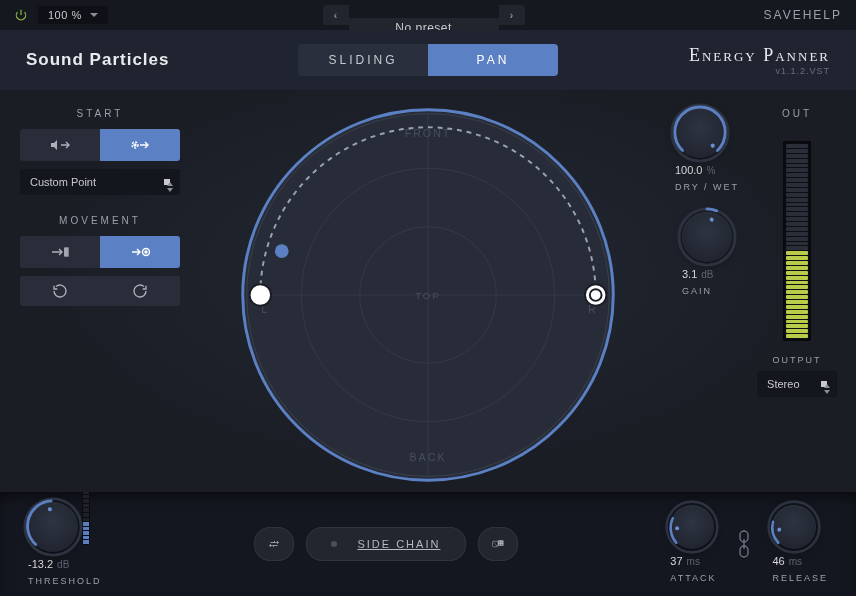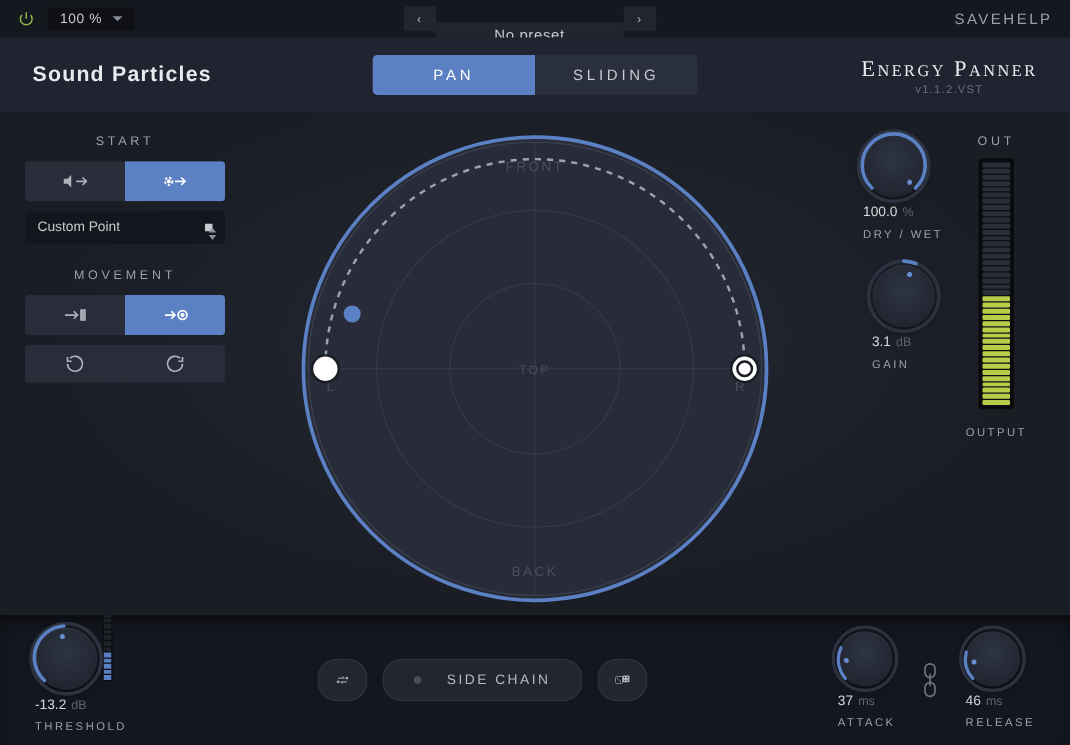--- a/index.html
+++ b/index.html
@@ -19,21 +19,21 @@
 .help-btn { margin-left:auto; letter-spacing:2px; font-size:12px; cursor:pointer; color:#9ba0aa;}
 
 
 .header { height: 60px; display:flex; align-items:center; padding: 16px 26px; background:#202430; }
 .brand { font-family: "Arial Black", Arial, sans-serif; font-size: 17px; font-weight: 900; letter-spacing: 1px; color:#e8eaee; }
 .mode-toggle { display:flex; margin-left:auto; margin-right:auto; background:#2a2f3d; border-radius:4px; overflow:hidden; position:absolute; left:50%; transform:translateX(-50%); }
 .mode-btn { width:130px; height:32px; display:flex; align-items:center; justify-content:center; font-size:12px; letter-spacing:3px; cursor:pointer; color:#c8cad0;}
 .mode-btn.active { background:#5b80c3; color:#fff;}
 .product-title { margin-left:auto; text-align:right; }
 .product-title .name { font-family: "Copperplate", serif; font-size:18px; letter-spacing:2px; color:#e8eaee; font-variant: small-caps;}
-.product-title .ver { font-size:9px; color:#6a6f7c; letter-spacing:1px;text-align:center;}
+.product-title .ver { font-size:9px; color:#6a6f7c; letter-spacing:1px;}
 
 
 .main { position:relative; height: 402px; display:flex; background: radial-gradient(ellipse at 50% 45%, #232834 0%, #1a1d24 65%); }
 .left-panel { width: 200px; padding: 18px 20px; }
 .right-panel { width: 200px; padding: 18px 14px; margin-left:auto; display:flex; flex-direction:column; align-items:center;}
 .center-panel { flex:1; position:relative; display:flex; align-items:center; justify-content:center;}
 
 .section-label { font-size:10px; letter-spacing:3px; color:#9ba0aa; text-align:center; margin-bottom:10px; text-transform:uppercase;}
 
 .btn-row { display:flex; background:#292d39; border-radius:3px; overflow:hidden; margin-bottom:8px;}
@@ -68,21 +68,21 @@
 .output-row { margin-top:14px; display:flex; flex-direction:column; align-items:center; gap:6px;text-align:center;}
 
 
 .bottom { height:104px; background:#14171f; display:flex; align-items:center; padding:0 28px; gap:18px; box-shadow: inset 0 8px 20px -10px #000;}
 .bottom .knob-block { }
 .thresh-meter { width:8px; height:56px; background:#0a0c10; border-radius:2px; display:flex; flex-direction:column-reverse; padding:1px; gap:1px; margin-left:-4px; margin-top:-20px;}
 .thresh-meter-seg { flex:1; background:#1e2128;}
 .thresh-meter-seg.on { background:#5b80c3;}
 
 .bottom-center { flex:1; display:flex; justify-content:center; gap:12px; align-items:center;}
-.pill-btn { background:#22262f; border-radius:16px; height:34px; display:flex; align-items:center; justify-content:center; padding:0 14px; cursor:pointer; font-size:11px; letter-spacing:2px; color:#b4b8c2; gap:20px; box-shadow: inset 0 0 0 1px #2e3340;}
+.pill-btn { background:#22262f; border-radius:16px; height:34px; display:flex; align-items:center; justify-content:center; padding:0 14px; cursor:pointer; font-size:11px; letter-spacing:2px; color:#b4b8c2; gap:20px; box-shadow: inset 0 0 0 1px #2e3340; text-decoration: underline;}
 .pill-btn .dot{ width:6px; height:6px; border-radius:50%; background:#4a4f5c;}
 .sq-btn { width:40px; }
 
 .link-icon { width:20px; height:44px; display:flex; align-items:center; justify-content:center; color:#6b7180;}
 
 .chev { width:0; height:0; border-style:solid;}
 .chev.down { border-width:4px 4px 0 4px; border-color:#8a8f9a transparent transparent;}
 .chev.updown { display:flex; flex-direction:column; gap:2px;}
 .chev.updown div:first-child{ width:0;height:0;border-width:0 3px 4px 3px; border-style:solid; border-color:transparent transparent #8a8f9a;}
 .chev.updown div:last-child{ width:0;height:0;border-width:4px 3px 0 3px; border-style:solid; border-color:#8a8f9a transparent transparent;}
@@ -111,22 +111,22 @@
         <span class="mini-arrow">›</span>
       </div>
   </div>
   <span class="save-btn">SAVE</span>
   <span class="help-btn">HELP</span>
 </div>
 
 <div class="header" style="position:relative;">
   <div class="brand">Sound Particles</div>
   <div class="mode-toggle">
+    <div class="mode-btn">SLIDING</div>
     <div class="mode-btn active">PAN</div>
-    <div class="mode-btn">SLIDING</div>
   </div>
   <div class="product-title">
     <div class="name">Energy Panner</div>
     <div class="ver">v1.1.2.VST</div>
   </div>
 </div>
 
 <div class="main">
 
   <div class="left-panel">
@@ -239,21 +239,21 @@
                 <circle cx="32" cy="32" r="29" fill="none" stroke="#2c3240" stroke-width="3"></circle>
                 <path d="M 32 3 A 29 29 0 0 1 42 5" fill="none" stroke="#5b80c3" stroke-width="3" stroke-linecap="round"></path>
               </svg>
             <div class="knob-indicator" style="transform: translate(-50%,-50%) rotate(15deg) translate(0,-18px);"></div>
           </div>
           <div class="knob-value"><span>3.1</span><span class="unit">dB</span></div>
           <div class="knob-label">GAIN</div>
         </div>
       </div>
       <div class="right-col">
-        <div class="section-label" style="margin-bottom:8px;">OUT</div>
+        <div class="section-label" style="margin-bottom:22px;">OUT</div>
         <div class="meter">
 
           <div class="meter-seg on"></div>
             <div class="meter-seg on"></div>
             <div class="meter-seg on"></div>
             <div class="meter-seg on"></div>
             <div class="meter-seg on"></div>
           <div class="meter-seg on"></div>
             <div class="meter-seg on"></div>
             <div class="meter-seg on"></div>
@@ -285,20 +285,27 @@
           <div class="meter-seg"></div>
             <div class="meter-seg"></div>
             <div class="meter-seg"></div>
             <div class="meter-seg"></div>
             <div class="meter-seg"></div>
           <div class="meter-seg"></div>
             <div class="meter-seg"></div>
         </div>
         <div class="output-row">
           <div class="knob-label">OUTPUT</div>
+          <div class="dropdown" style="width:80px; margin:0;">
+            <span>Stereo</span>
+            <span class="chev updown">
+                <div></div>
+                <div></div>
+              </span>
+          </div>
         </div>
       </div>
     </div>
   </div>
 </div>
 
 <div class="bottom">
   <div class="knob-block">
     <div style="display:flex; align-items:center; gap:8px;">
       <div class="knob">

